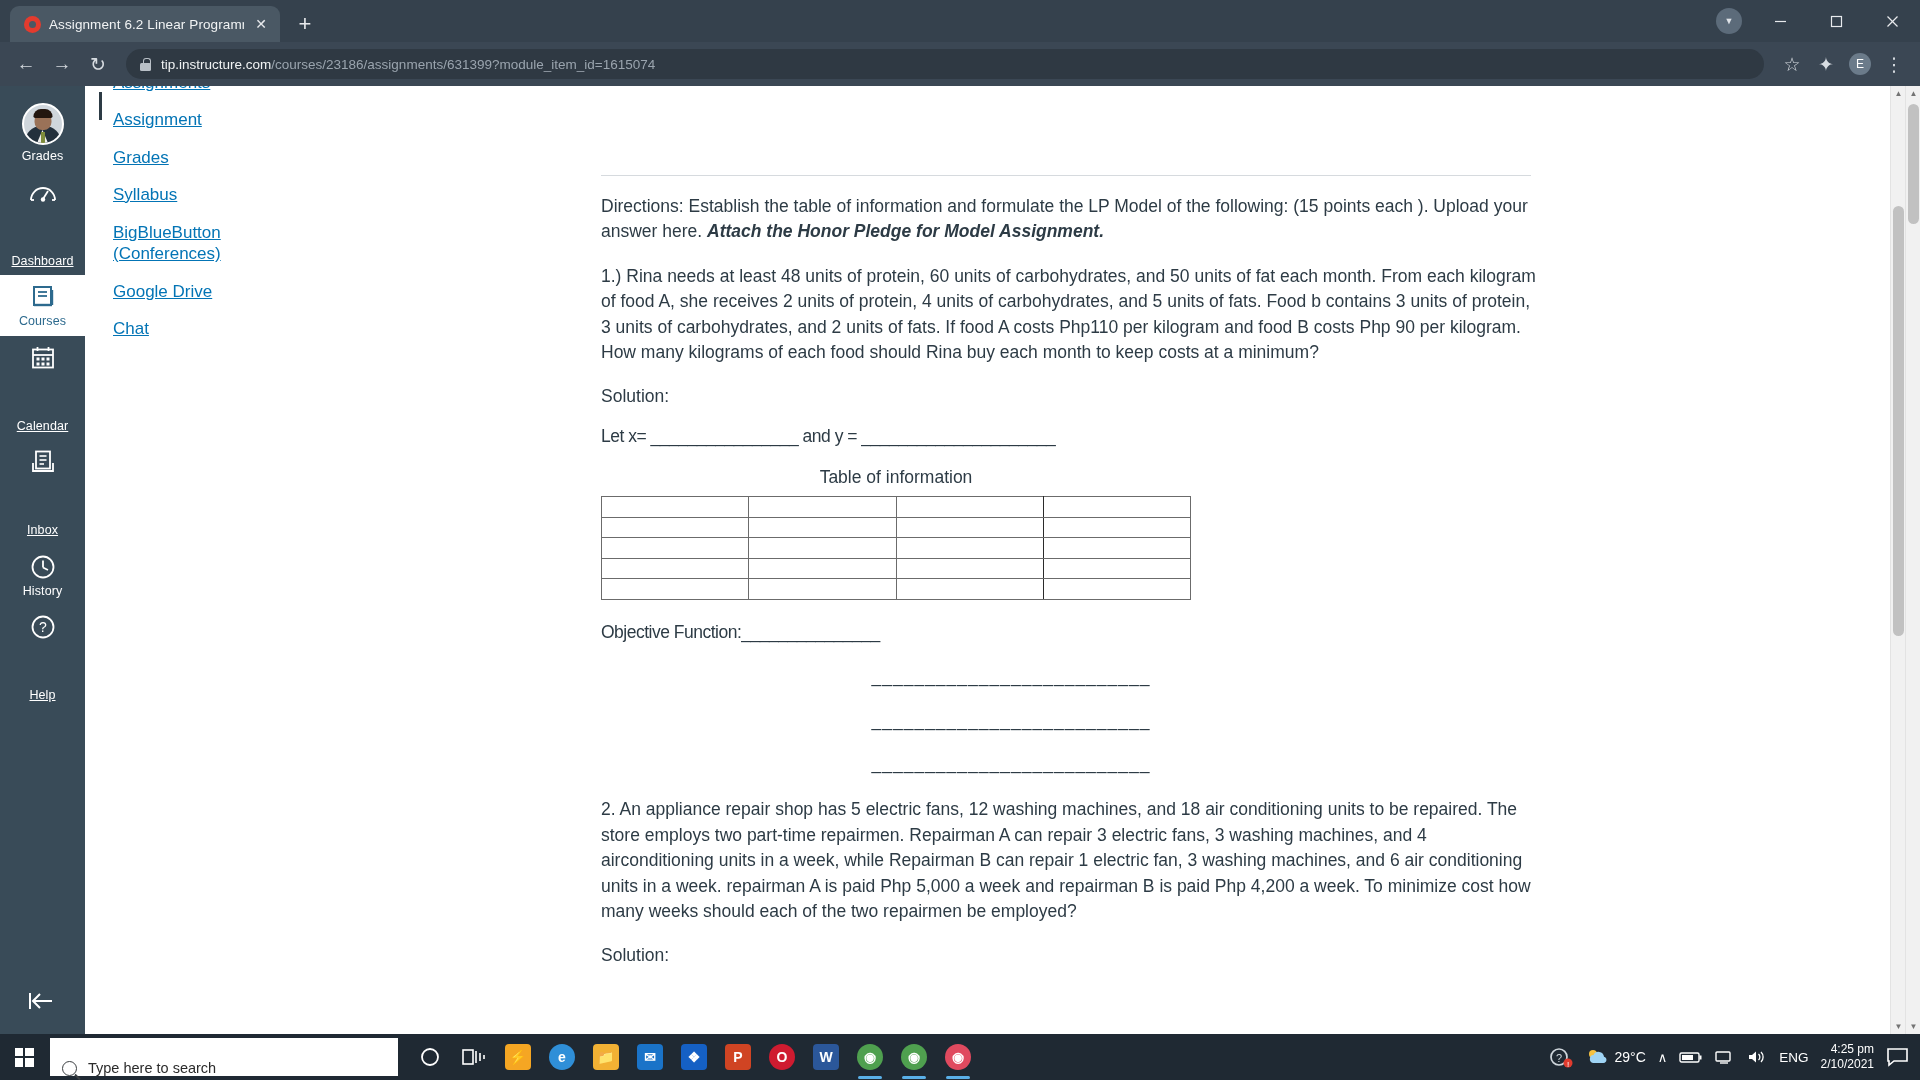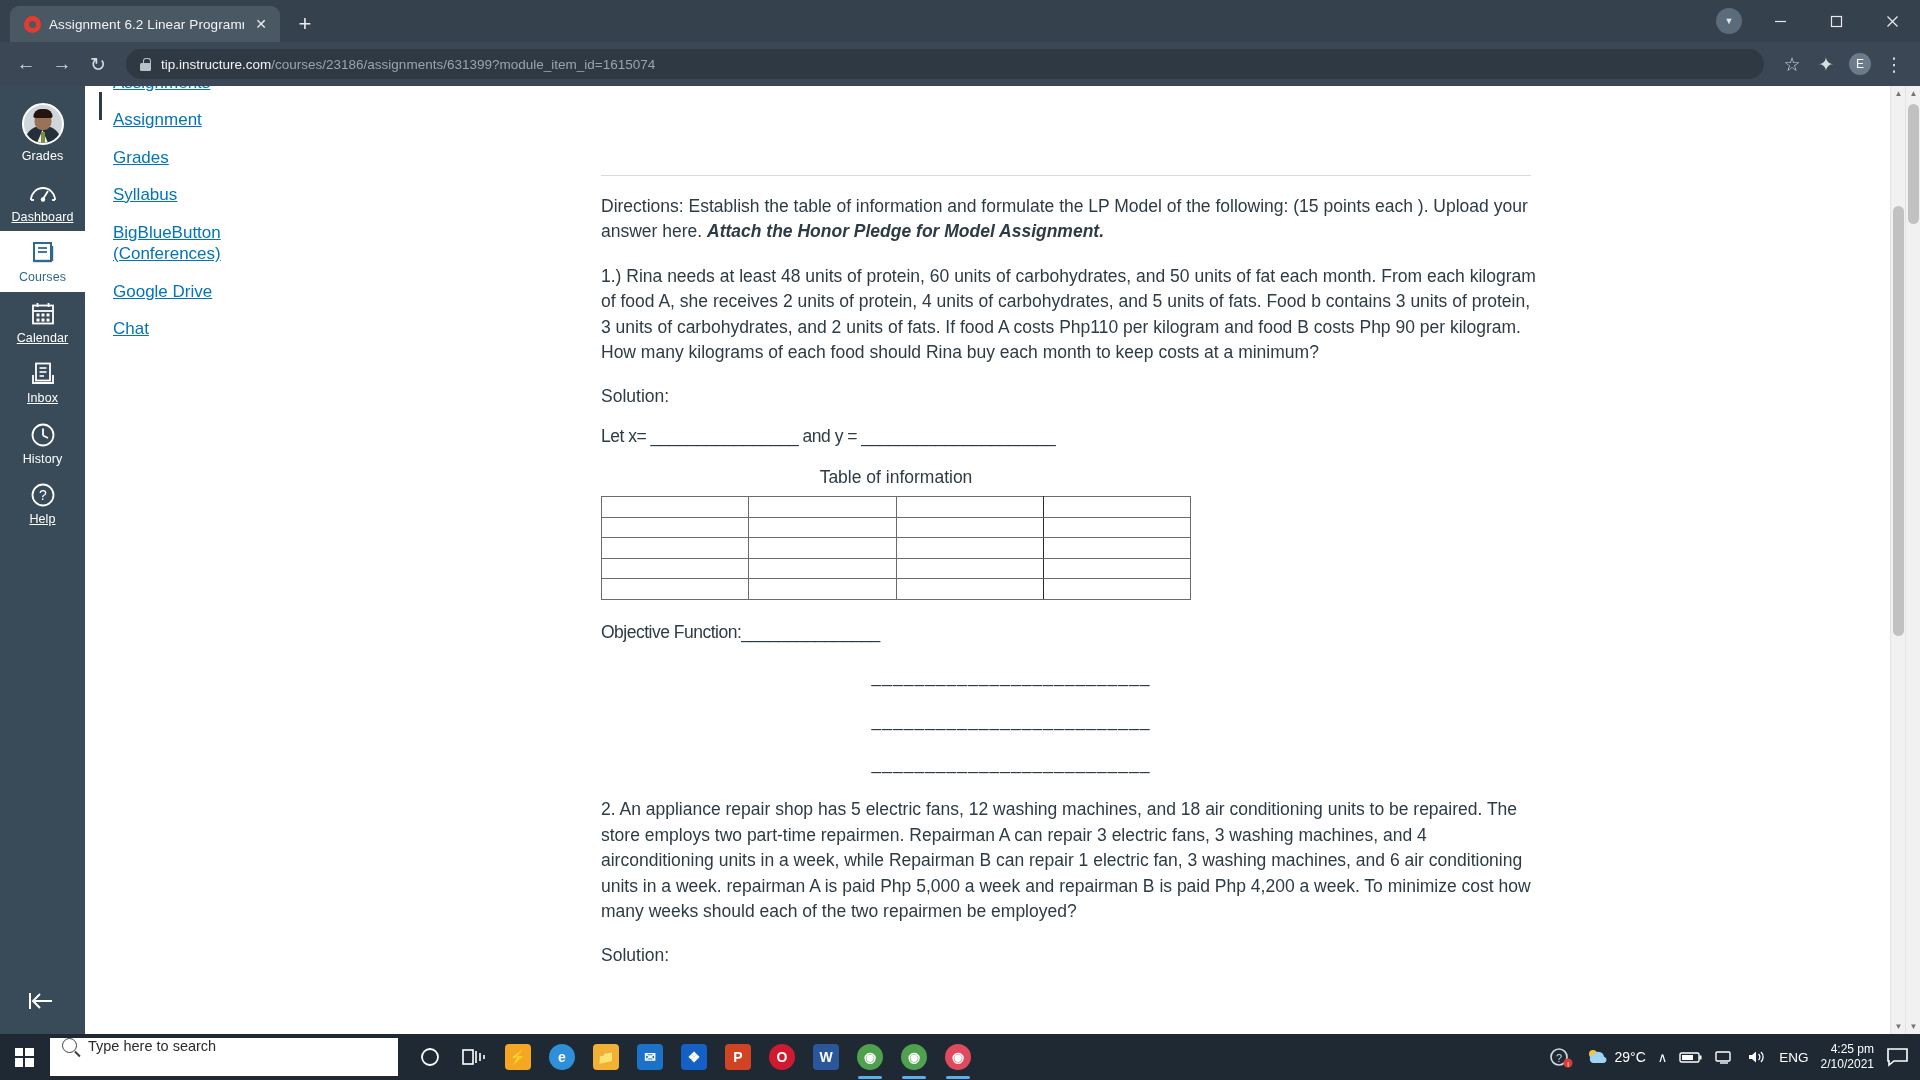--- a/index.html
+++ b/index.html
@@ -93,21 +93,21 @@
   .canvas-nav {
     width: 85px; flex: 0 0 85px; background: #394B58; display: flex;
     flex-direction: column; align-items: center; padding-top: 8px; position: relative;
   }
   .nav-item {
     width: 85px; padding: 9px 0 8px; display: flex; flex-direction: column;
     align-items: center; gap: 5px; color: #ffffff; text-decoration: none;
   }
   .nav-item.active { background: #ffffff; color: #2D6A8E; }
   .nav-label { font-size: 12.5px; line-height: 1; letter-spacing: .1px; }
-  .nav-label.u { text-decoration: underline; }
+  .nav-label.u { text-decoration: underline; margin-top: 44px; }
   .avatar {
     width: 42px; height: 42px; border-radius: 50%; overflow: hidden;
     background: #cfd6dc; border: 2px solid #ffffff; position: relative;
   }
   .avatar .face {
     position: absolute; left: 50%; top: 7px; transform: translateX(-50%);
     width: 17px; height: 18px; border-radius: 50% 50% 45% 45%; background: #9a7258;
   }
   .avatar .hair {
     position: absolute; left: 50%; top: 4px; transform: translateX(-50%);
@@ -194,21 +194,21 @@
     height: 46px; flex: 0 0 46px; background: #1f2933; display: flex; align-items: center;
     position: relative;
   }
   .start-btn {
     width: 48px; height: 46px; display: flex; align-items: center; justify-content: center;
   }
   .winlogo { width: 19px; height: 19px; display: grid; grid-template-columns: 1fr 1fr;
     grid-template-rows: 1fr 1fr; gap: 2px; }
   .winlogo i { background: #ffffff; display: block; }
   .search-box {
-    width: 348px; height: 38px; background: #ffffff; display: flex; align-items: flex-start;
+    width: 348px; height: 38px; background: #ffffff; display: flex; align-items: flex-end;
     padding: 0 12px; gap: 11px; margin-left: 2px;
   }
   .search-box .mag {
     width: 15px; height: 15px; border: 1.8px solid #3c4043; border-radius: 50%;
     position: relative; flex: 0 0 15px;
   }
   .search-box .mag::after {
     content: ""; position: absolute; right: -5px; bottom: -3px; width: 7px; height: 1.8px;
     background: #3c4043; transform: rotate(45deg);
   }

